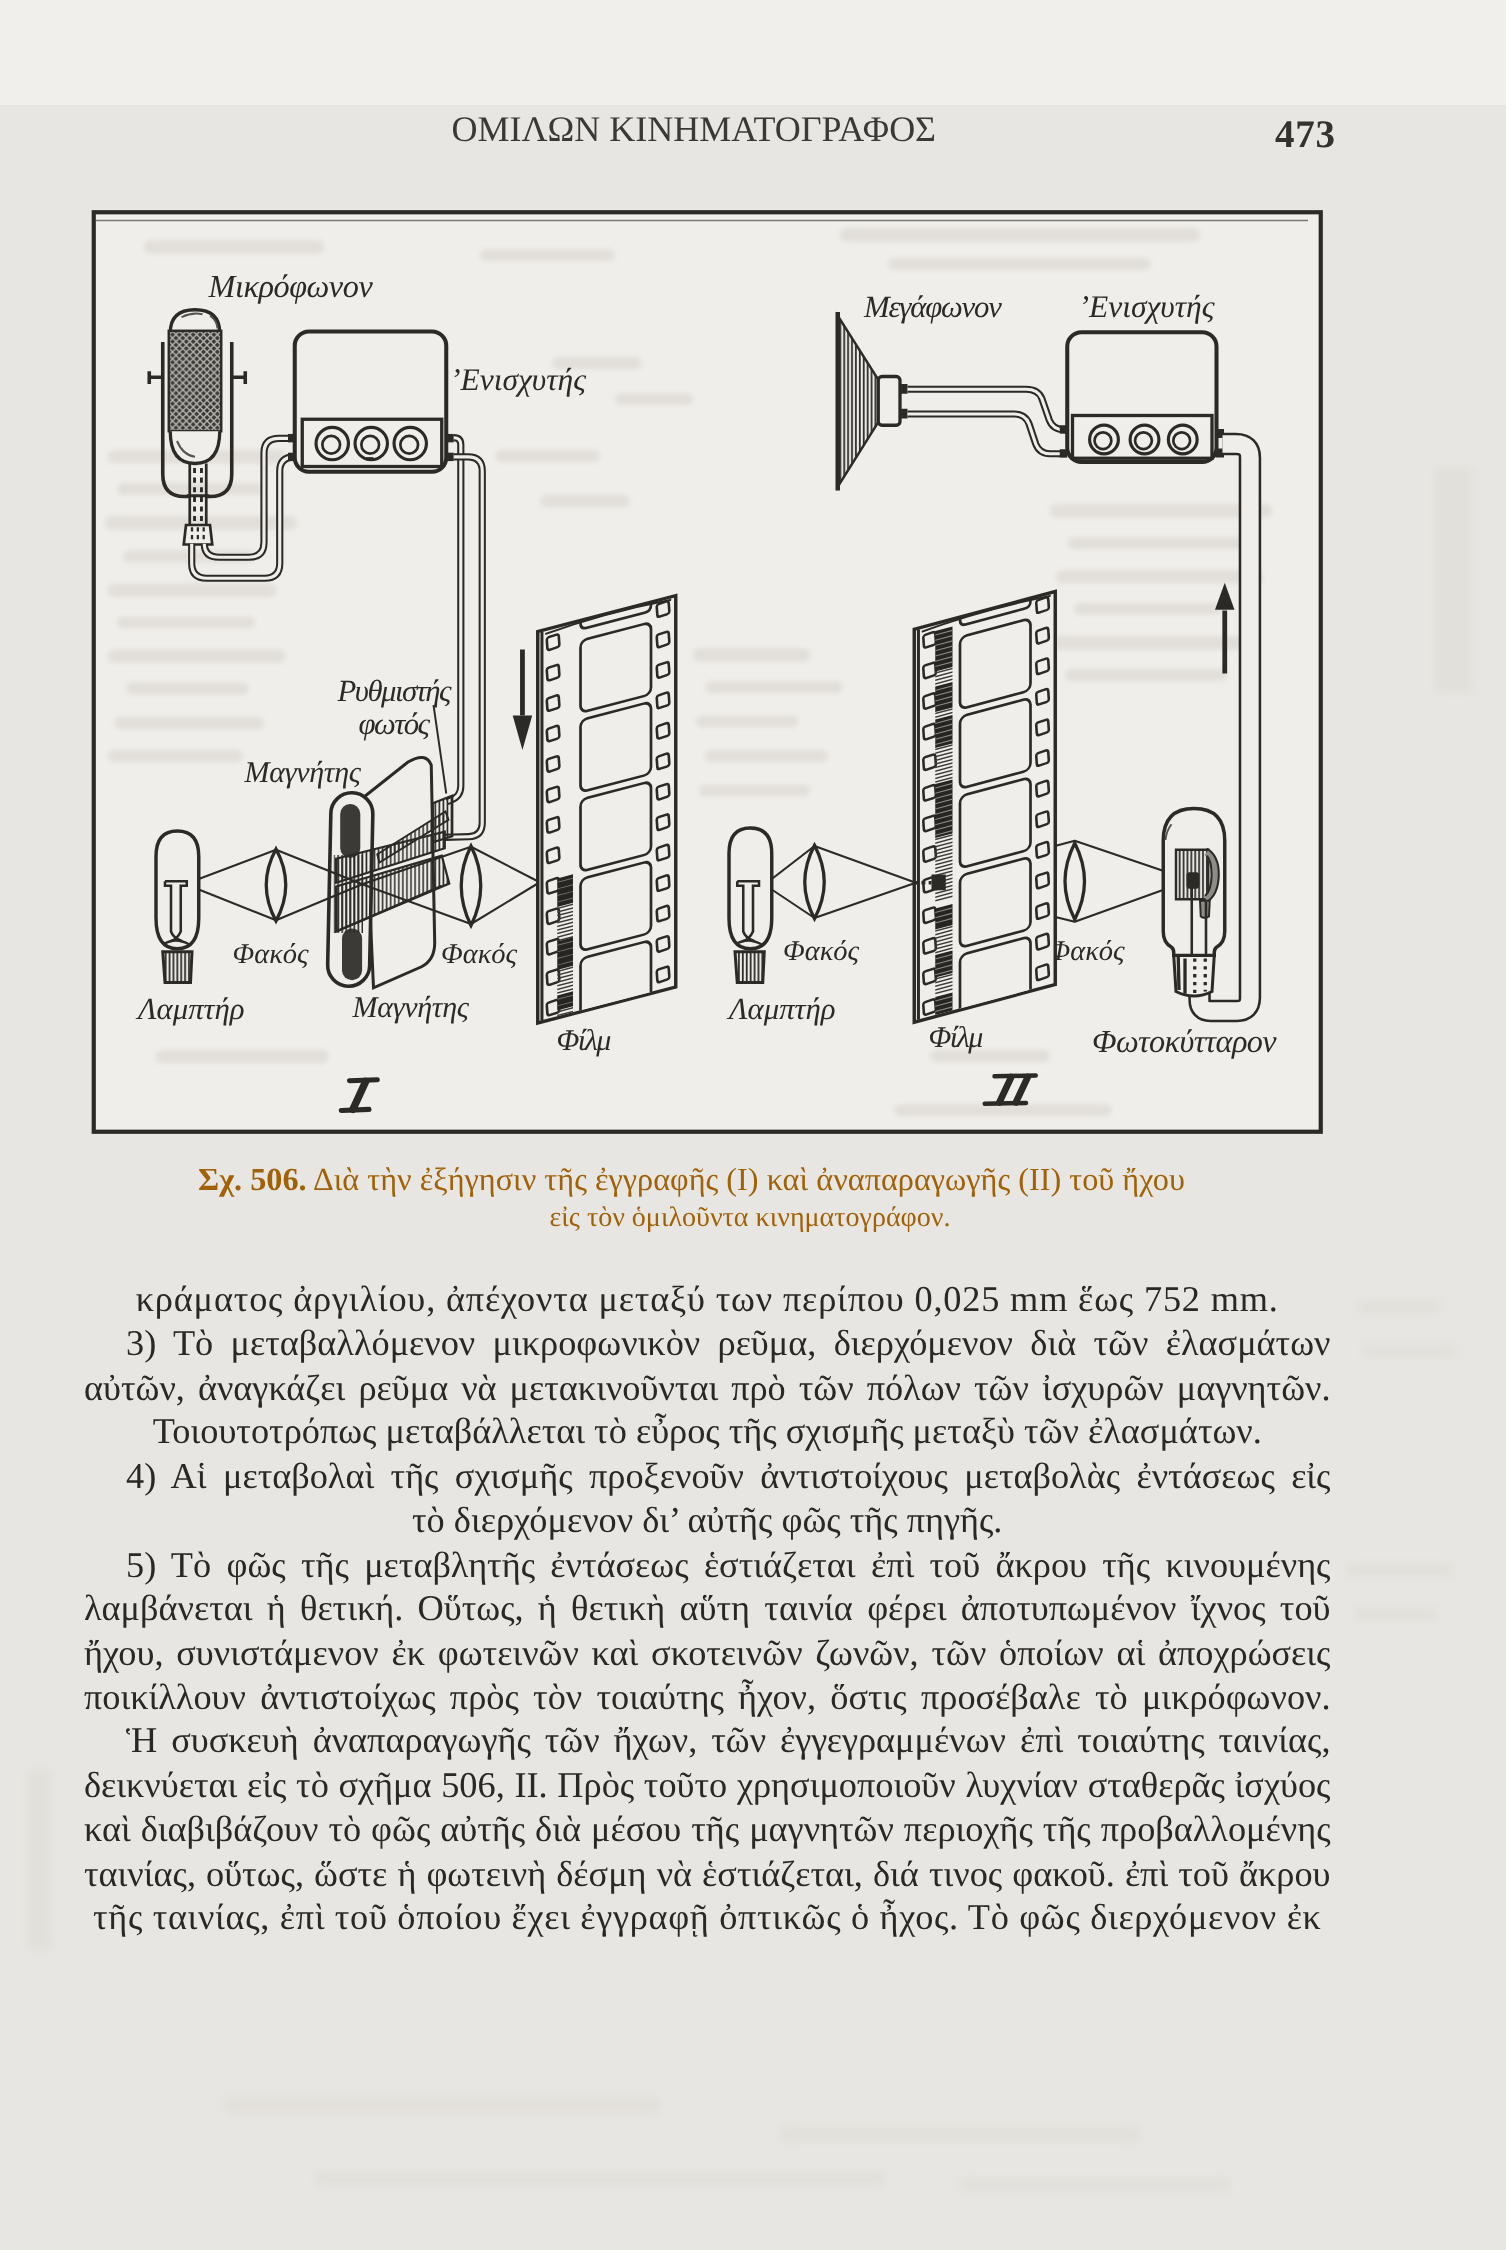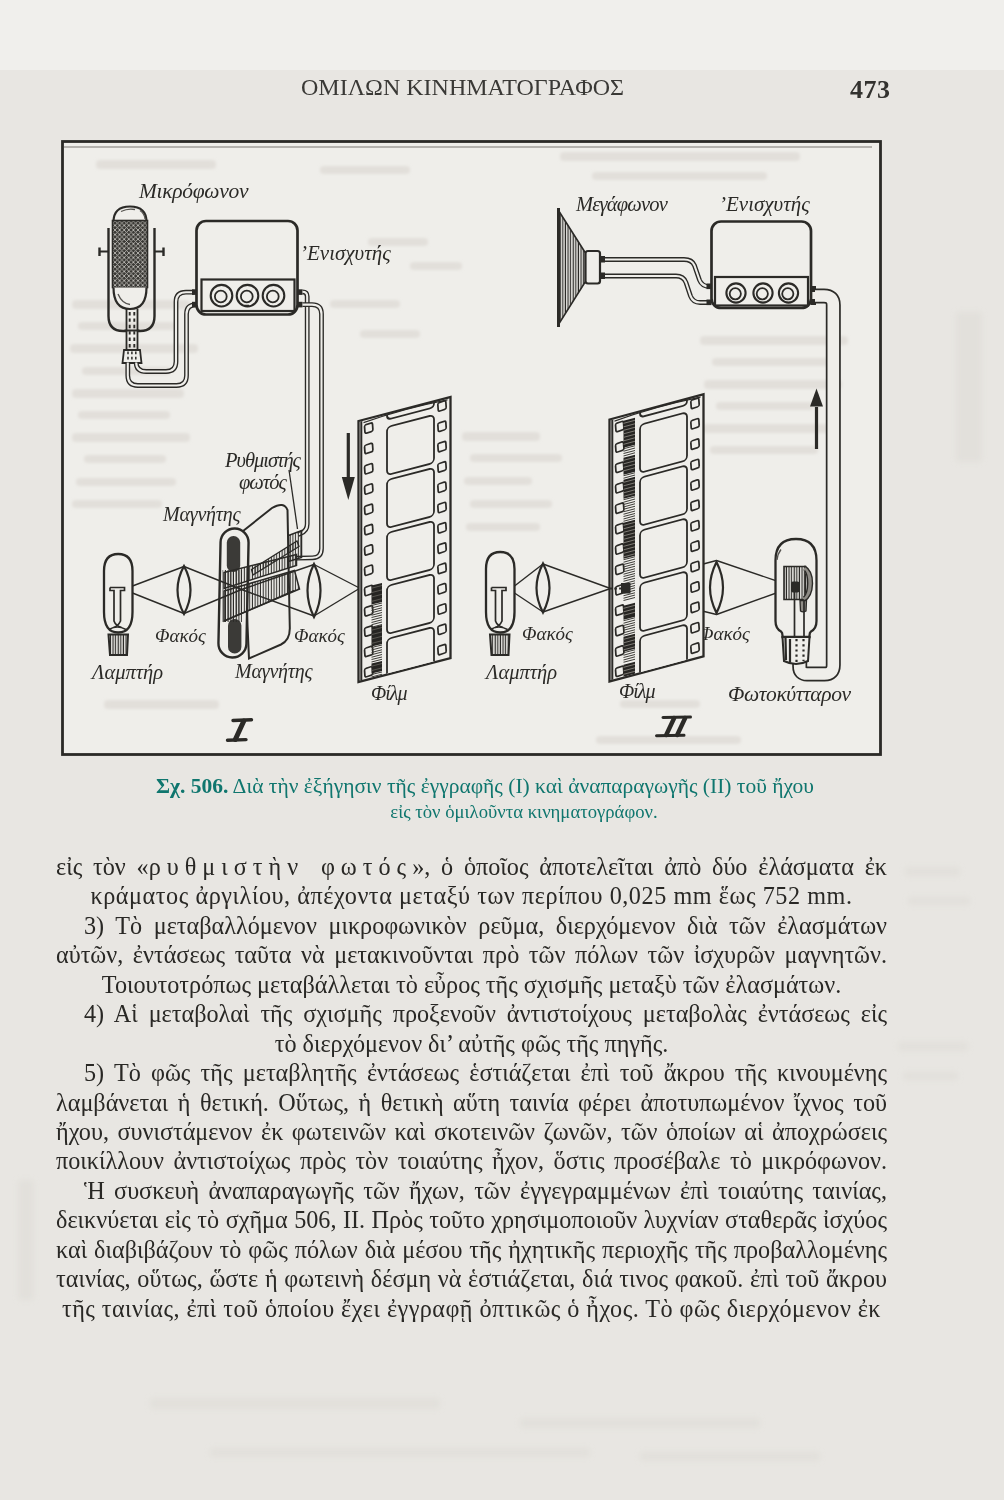--- a/index.html
+++ b/index.html
@@ -2,21 +2,21 @@
 <html><head>
 <meta charset="utf-8">
 <style>
   html,body{margin:0;padding:0;}
   body{width:1004px;height:1500px;position:relative;background:#e8e6e2;overflow:hidden;
        font-family:"Liberation Serif", serif;color:#23221f;}
   .abs{position:absolute;}
   #header{left:0;top:74px;width:1004px;height:30px;}
   #htitle{position:absolute;left:301px;top:0;font-size:24px;white-space:nowrap;color:#3a3936;}
   #hpage{position:absolute;left:850px;top:1px;font-size:26px;font-weight:bold;letter-spacing:0.5px;color:#33322f;}
-  #caption{left:0;top:774px;width:922px;text-align:center;font-size:21.5px;color:#0f766e;padding-left:24px;}
+  #caption{left:0;top:774px;width:922px;text-align:center;font-size:21.5px;color:#a16207;}
   
   #fig{filter:blur(0.32px);}
   #body{left:56px;top:852px;width:831px;font-size:24.2px;line-height:29.45px;color:#292825;}
   .jl{text-align:justify;text-align-last:justify;white-space:normal;height:29.45px;overflow:visible;}
   .ll{text-align:center;height:29.45px;}
   .sp{letter-spacing:6px;}
 </style>
 </head>
 <body>
 
@@ -516,29 +516,28 @@
 <path d="M656.5,735.8 L684,735.3" stroke-width="3"></path>
 </g>
 </svg>
 
 <div class="abs" id="caption">
   <div class="c1"><b>Σχ. 506.</b> Διὰ τὴν ἐξήγησιν τῆς ἐγγραφῆς (Ι) καὶ ἀναπαραγωγῆς (ΙΙ) τοῦ ἤχου</div>
   <div class="c2" style="font-size:18.7px;margin-left:78px;margin-top:2px">εἰς τὸν ὁμιλοῦντα κινηματογράφον.</div>
 </div>
 
 <div class="abs" id="body">
-<div class="jl">εἰς τὸν «<span class="sp">ρυθμιστὴν φωτός</span>», ὁ ὁποῖος ἀποτελεῖται ἀπὸ δύο ἐλάσματα ἐκ</div>
 <div class="ll" style="letter-spacing:0.55px">κράματος ἀργιλίου, ἀπέχοντα μεταξύ των περίπου 0,025 mm ἕως 752 mm.</div>
 <div class="jl"><span style="padding-left:28px"></span>3) Τὸ μεταβαλλόμενον μικροφωνικὸν ρεῦμα, διερχόμενον διὰ τῶν ἐλασμάτων</div>
-<div class="jl">αὐτῶν, ἐντάσεως ταῦτα νὰ μετακινοῦνται πρὸ τῶν πόλων τῶν ἰσχυρῶν μαγνητῶν.</div>
+<div class="jl">αὐτῶν, ἀναγκάζει ρεῦμα νὰ μετακινοῦνται πρὸ τῶν πόλων τῶν ἰσχυρῶν μαγνητῶν.</div>
 <div class="ll">Τοιουτοτρόπως μεταβάλλεται τὸ εὖρος τῆς σχισμῆς μεταξὺ τῶν ἐλασμάτων.</div>
 <div class="jl"><span style="padding-left:28px"></span>4) Αἱ μεταβολαὶ τῆς σχισμῆς προξενοῦν ἀντιστοίχους μεταβολὰς ἐντάσεως εἰς</div>
 <div class="ll">τὸ διερχόμενον δι’ αὐτῆς φῶς τῆς πηγῆς.</div>
 <div class="jl"><span style="padding-left:28px"></span>5) Τὸ φῶς τῆς μεταβλητῆς ἐντάσεως ἑστιάζεται ἐπὶ τοῦ ἄκρου τῆς κινουμένης</div>
 <div class="jl">λαμβάνεται ἡ θετική. Οὕτως, ἡ θετικὴ αὕτη ταινία φέρει ἀποτυπωμένον ἴχνος τοῦ</div>
 <div class="jl">ἤχου, συνιστάμενον ἐκ φωτεινῶν καὶ σκοτεινῶν ζωνῶν, τῶν ὁποίων αἱ ἀποχρώσεις</div>
 <div class="jl">ποικίλλουν ἀντιστοίχως πρὸς τὸν τοιαύτης ἦχον, ὅστις προσέβαλε τὸ μικρόφωνον.</div>
 <div class="jl"><span style="padding-left:28px"></span>Ἡ συσκευὴ ἀναπαραγωγῆς τῶν ἤχων, τῶν ἐγγεγραμμένων ἐπὶ τοιαύτης ταινίας,</div>
 <div class="jl">δεικνύεται εἰς τὸ σχῆμα 506, ΙΙ. Πρὸς τοῦτο χρησιμοποιοῦν λυχνίαν σταθερᾶς ἰσχύος</div>
-<div class="jl">καὶ διαβιβάζουν τὸ φῶς πόλων διὰ μέσου τῆς ἠχητικῆς περιοχῆς τῆς προβαλλομένης</div>
+<div class="jl">καὶ διαβιβάζουν τὸ φῶς αὐτῆς διὰ μέσου τῆς μαγνητῶν περιοχῆς τῆς προβαλλομένης</div>
 <div class="jl">ταινίας, οὕτως, ὥστε ἡ φωτεινὴ δέσμη νὰ ἑστιάζεται, διά τινος φακοῦ. ἐπὶ τοῦ ἄκρου</div>
 <div class="ll" style="letter-spacing:0.45px">τῆς ταινίας, ἐπὶ τοῦ ὁποίου ἔχει ἐγγραφῇ ὀπτικῶς ὁ ἦχος. Τὸ φῶς διερχόμενον ἐκ</div>
 </div>
 
 </body></html>

